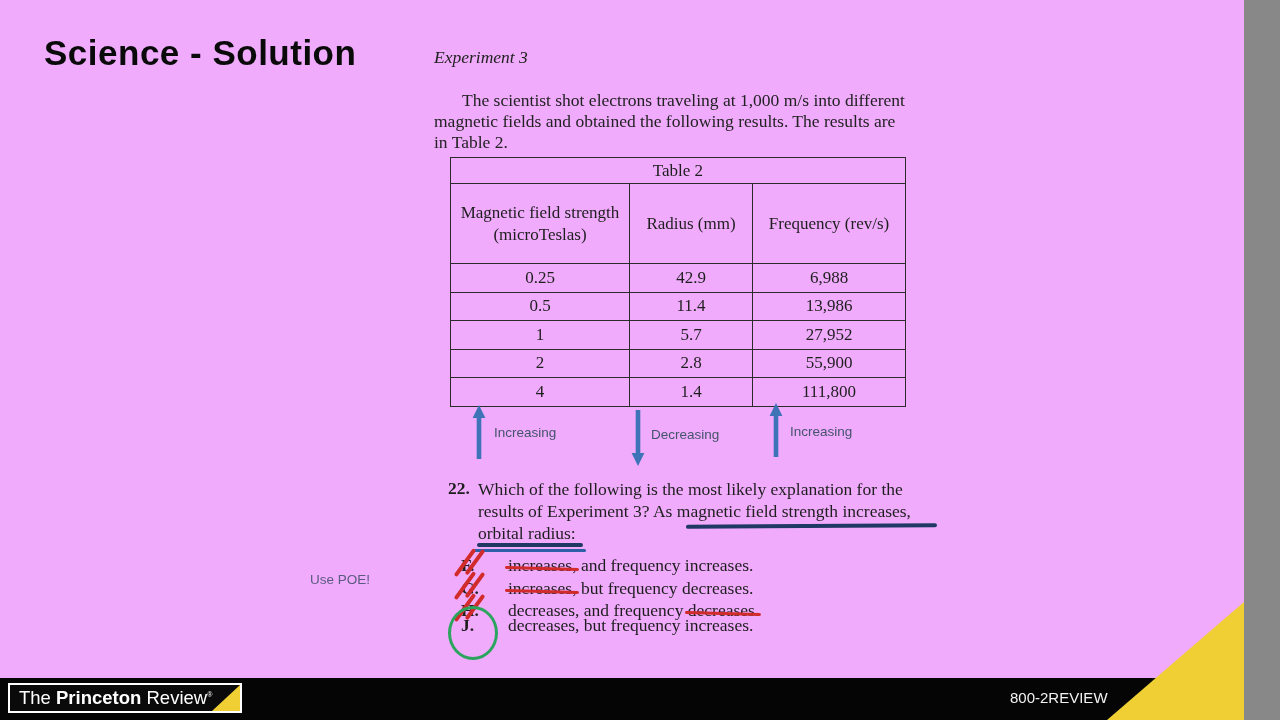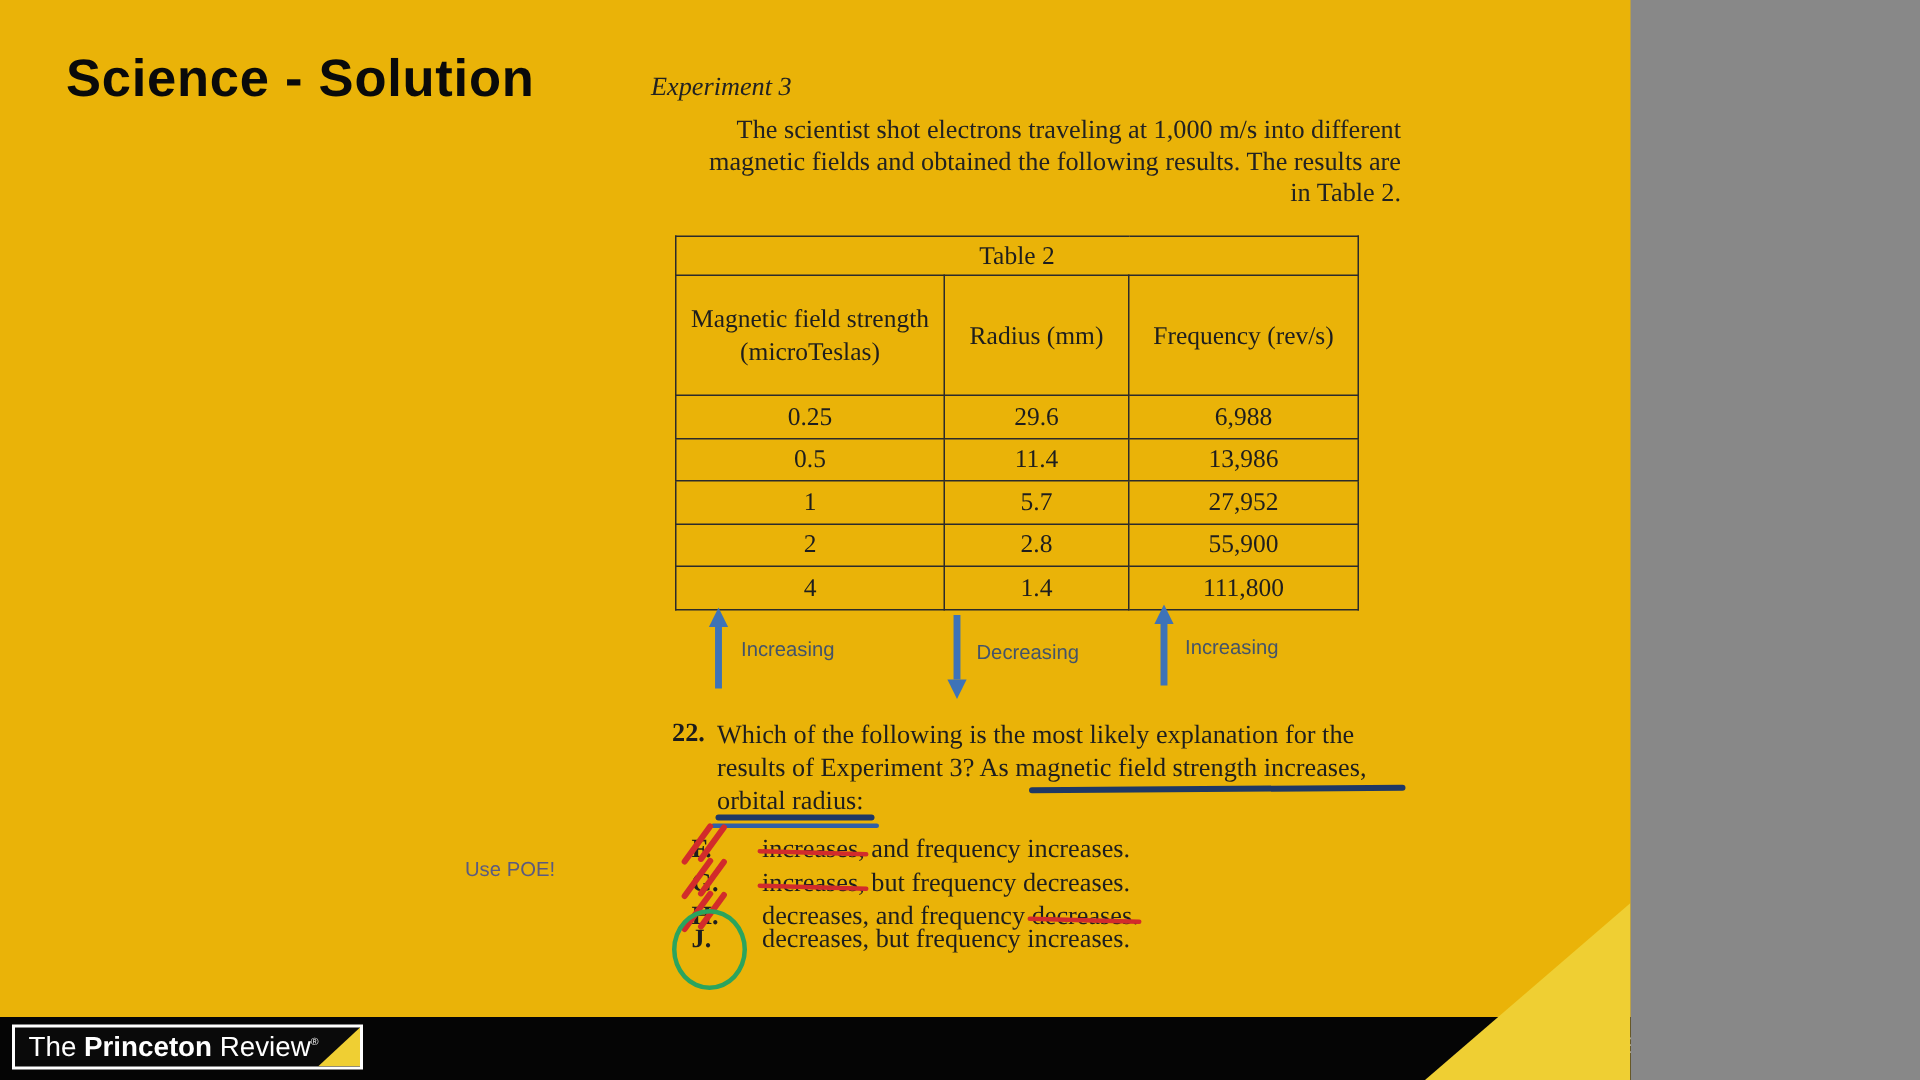--- a/index.html
+++ b/index.html
@@ -1,28 +1,28 @@
 <!DOCTYPE html>
 <html><head>
 <meta charset="utf-8">
 <style>
   html,body{margin:0;padding:0;background:#888;}
   .stage{
-    position:relative;width:1087px;height:720px;background:#eab308;
+    position:relative;width:1244px;height:720px;background:#f0abfc;
     overflow:hidden;font-family:"Liberation Serif",serif;color:#1c1c1c;
   }
   
   .slide-title{
     position:absolute;left:44px;top:33px;
     font-family:"Liberation Sans",sans-serif;font-weight:bold;
     font-size:35px;color:#0a0a0a;letter-spacing:.5px;
   }
   
   .passage-heading{position:absolute;left:434px;top:47px;font-style:italic;font-size:17.5px;color:#222;}
-  .passage{position:absolute;left:434px;top:76px;width:500px;font-size:17.5px;line-height:21px;color:#222;text-align:right;}
+  .passage{position:absolute;left:434px;top:90px;width:500px;font-size:17.5px;line-height:21px;color:#222;}
   .passage .line.indent{padding-left:28px;}
   
   .t2{
     position:absolute;left:450px;top:157px;border-collapse:collapse;
     font-size:17px;color:#1e1e1e;table-layout:fixed;
   }
   .t2 td,.t2 th{border:1.6px solid #2b2b2b;text-align:center;padding:0;font-weight:normal;}
   .t2 .cap{height:26px;padding-left:44px;}
   .t2 .hdr td{height:79px;line-height:1.28;}
   .t2 .dr td{height:27.5px;}
@@ -110,21 +110,21 @@
         <tr class="cap">
       <td colspan="3">Table 2</td>
     </tr>
     <tr class="hdr">
       <td class="c1">Magnetic field strength (microTeslas)</td>
       <td class="c2">Radius (mm)</td>
       <td class="c3">Frequency (rev/s)</td>
     </tr>
     <tr class="dr">
       <td>0.25</td>
-      <td>29.6</td>
+      <td>42.9</td>
       <td>6,988</td>
     </tr>
     <tr class="dr">
       <td>0.5</td>
       <td>11.4</td>
       <td>13,986</td>
     </tr>
     <tr class="dr">
       <td>1</td>
       <td>5.7</td>

